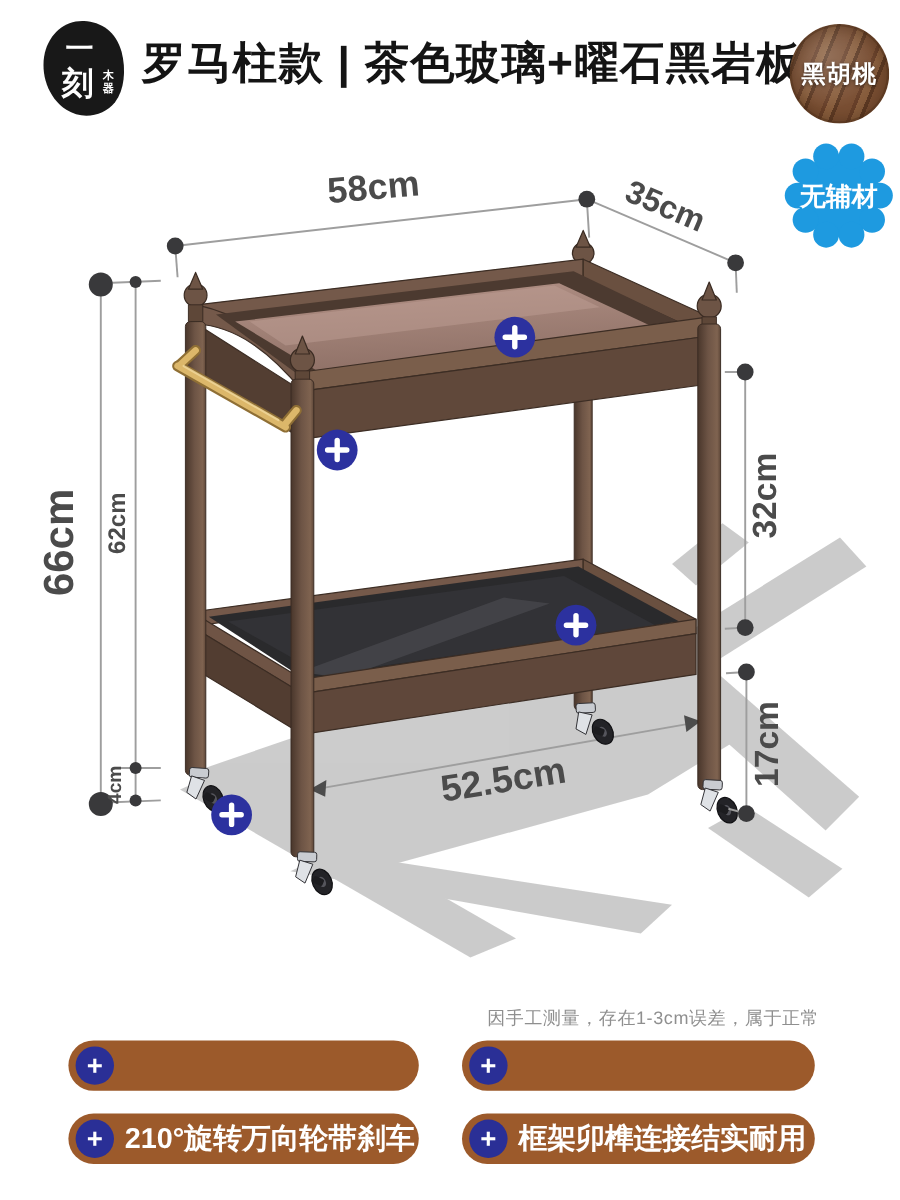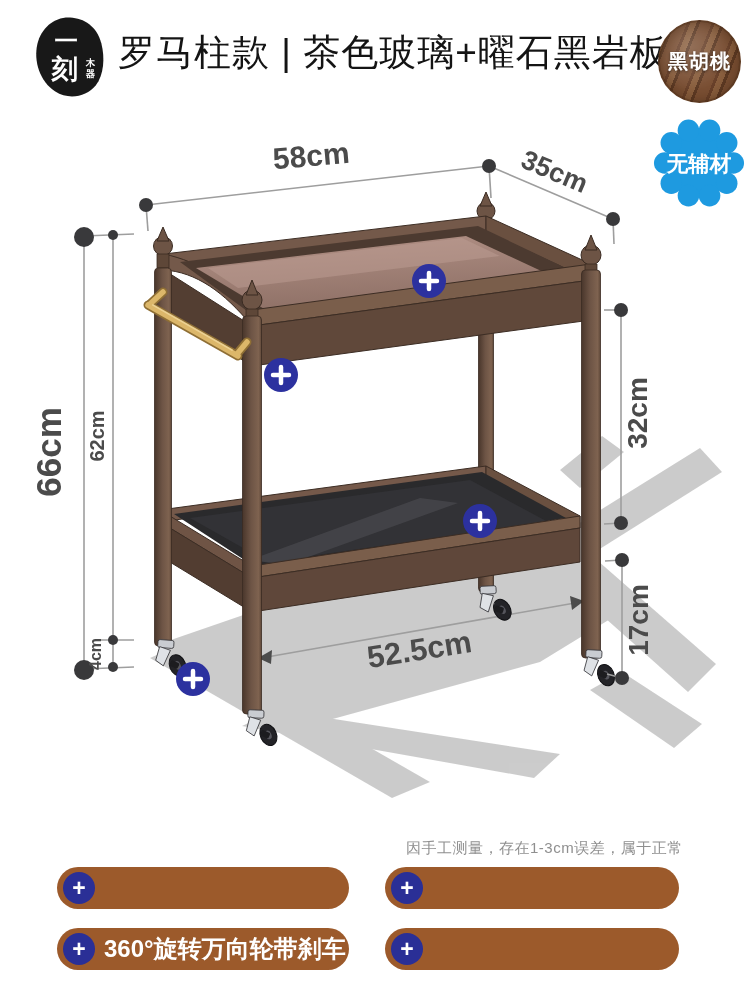--- a/index.html
+++ b/index.html
@@ -1,20 +1,20 @@
 <!DOCTYPE html>
 <html><head>
 <meta charset="utf-8">
 <style>
   html,body{margin:0;padding:0;background:#e8e8e8;}
   .page{position:relative;width:750px;height:1000px;background:#ffffff;overflow:hidden;
         font-family:"Liberation Sans",sans-serif;margin:0 auto;}
   .abs{position:absolute;}
   
-  .title{left:118px;top:28px;width:534px;font-size:37px;font-weight:400;
+  .title{left:118px;top:28px;width:534px;font-size:37px;font-weight:700;
          color:#141414;letter-spacing:1px;white-space:nowrap;}
   .wood-badge{left:658px;top:20px;width:83px;height:83px;border-radius:50%;
       background:
         radial-gradient(circle at 38% 32%, rgba(255,255,255,0.18), rgba(0,0,0,0) 58%),
         repeating-linear-gradient(112deg,#7b5034 0 5px,#69412a 5px 8px,#8a5f3e 8px 14px,#5d3a24 14px 17px,#7b5034 17px 23px);
       box-shadow: inset 0 0 0 2px rgba(80,48,26,.45), inset 0 0 16px rgba(50,25,8,.5);
       display:flex;align-items:center;justify-content:center;text-align:right;}
   .wood-badge span{color:#fff;font-size:20px;font-weight:700;letter-spacing:1px;
       text-shadow:0 1px 3px rgba(0,0,0,.55);}
   .seal{left:652px;top:116px;width:94px;height:94px;}
@@ -249,19 +249,20 @@
   <div class="abs disclaimer">因手工测量，存在1-3cm误差，属于正常</div>
 
   <div class="abs pill pill-1">
     <span class="plus">+</span>
   </div>
   <div class="abs pill pill-2">
     <span class="plus">+</span>
   </div>
   <div class="abs pill pill-3">
     <span class="plus">+</span>
-    <span>360°旋转万向轮带刹车</span>
+    <span>210°旋转万向轮带刹车</span>
   </div>
   <div class="abs pill pill-4">
     <span class="plus">+</span>
+    <span>框架卯榫连接结实耐用</span>
   </div>
 
 </div>
 
 </body></html>

